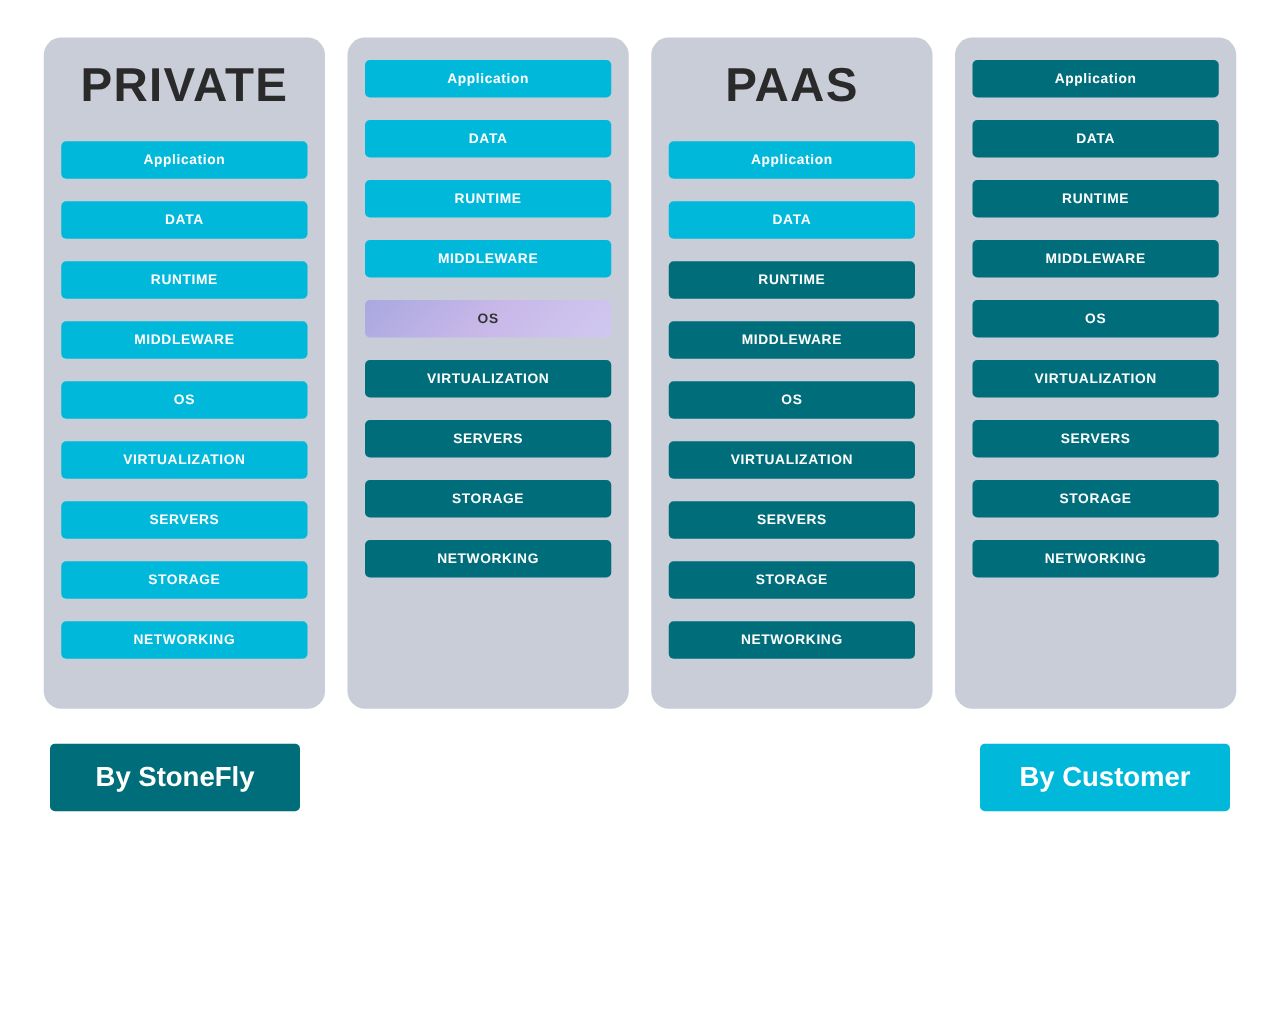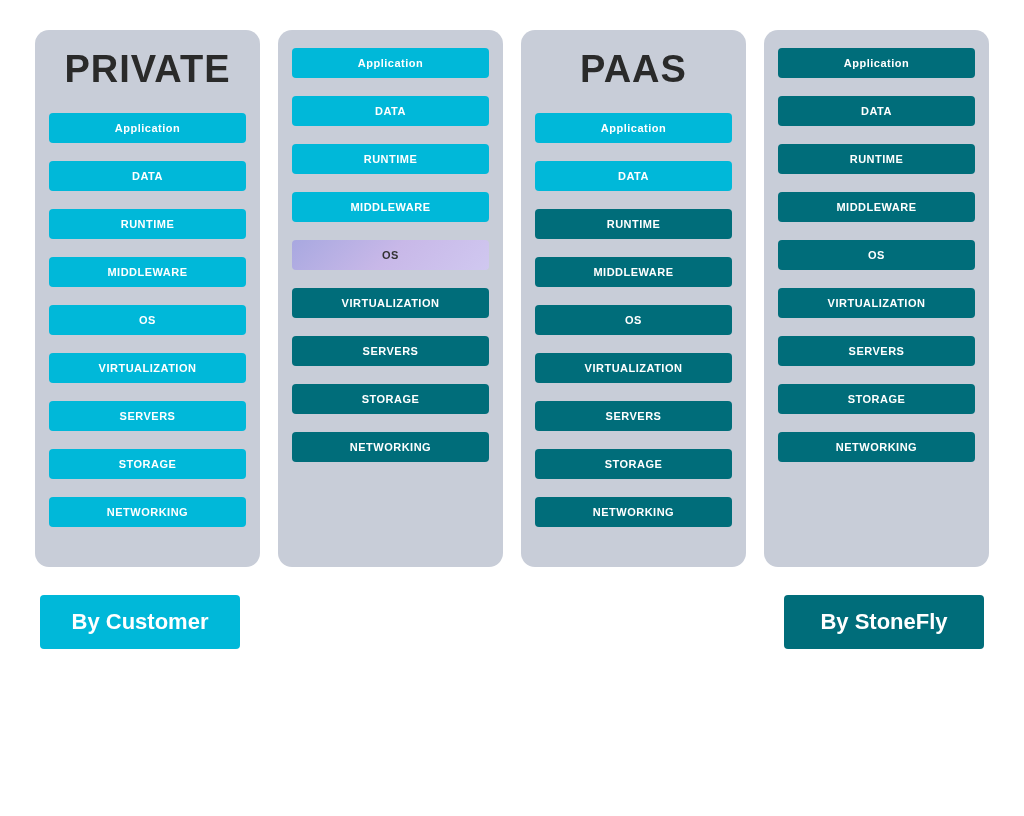--- a/index.html
+++ b/index.html
@@ -124,19 +124,19 @@
       <div class="layer-item teal">MIDDLEWARE</div>
       <div class="layer-item teal">OS</div>
       <div class="layer-item teal">VIRTUALIZATION</div>
       <div class="layer-item teal">SERVERS</div>
       <div class="layer-item teal">STORAGE</div>
       <div class="layer-item teal">NETWORKING</div>
     </div>
   </div>
 
 <div class="legend-row">
+  <div class="legend-box legend-teal">
+    <span>By StoneFly</span>
+  </div>
   <div class="legend-box legend-cyan">
     <span>By Customer</span>
-  </div>
-  <div class="legend-box legend-teal">
-    <span>By StoneFly</span>
   </div>
 </div>
 
 </body></html>

